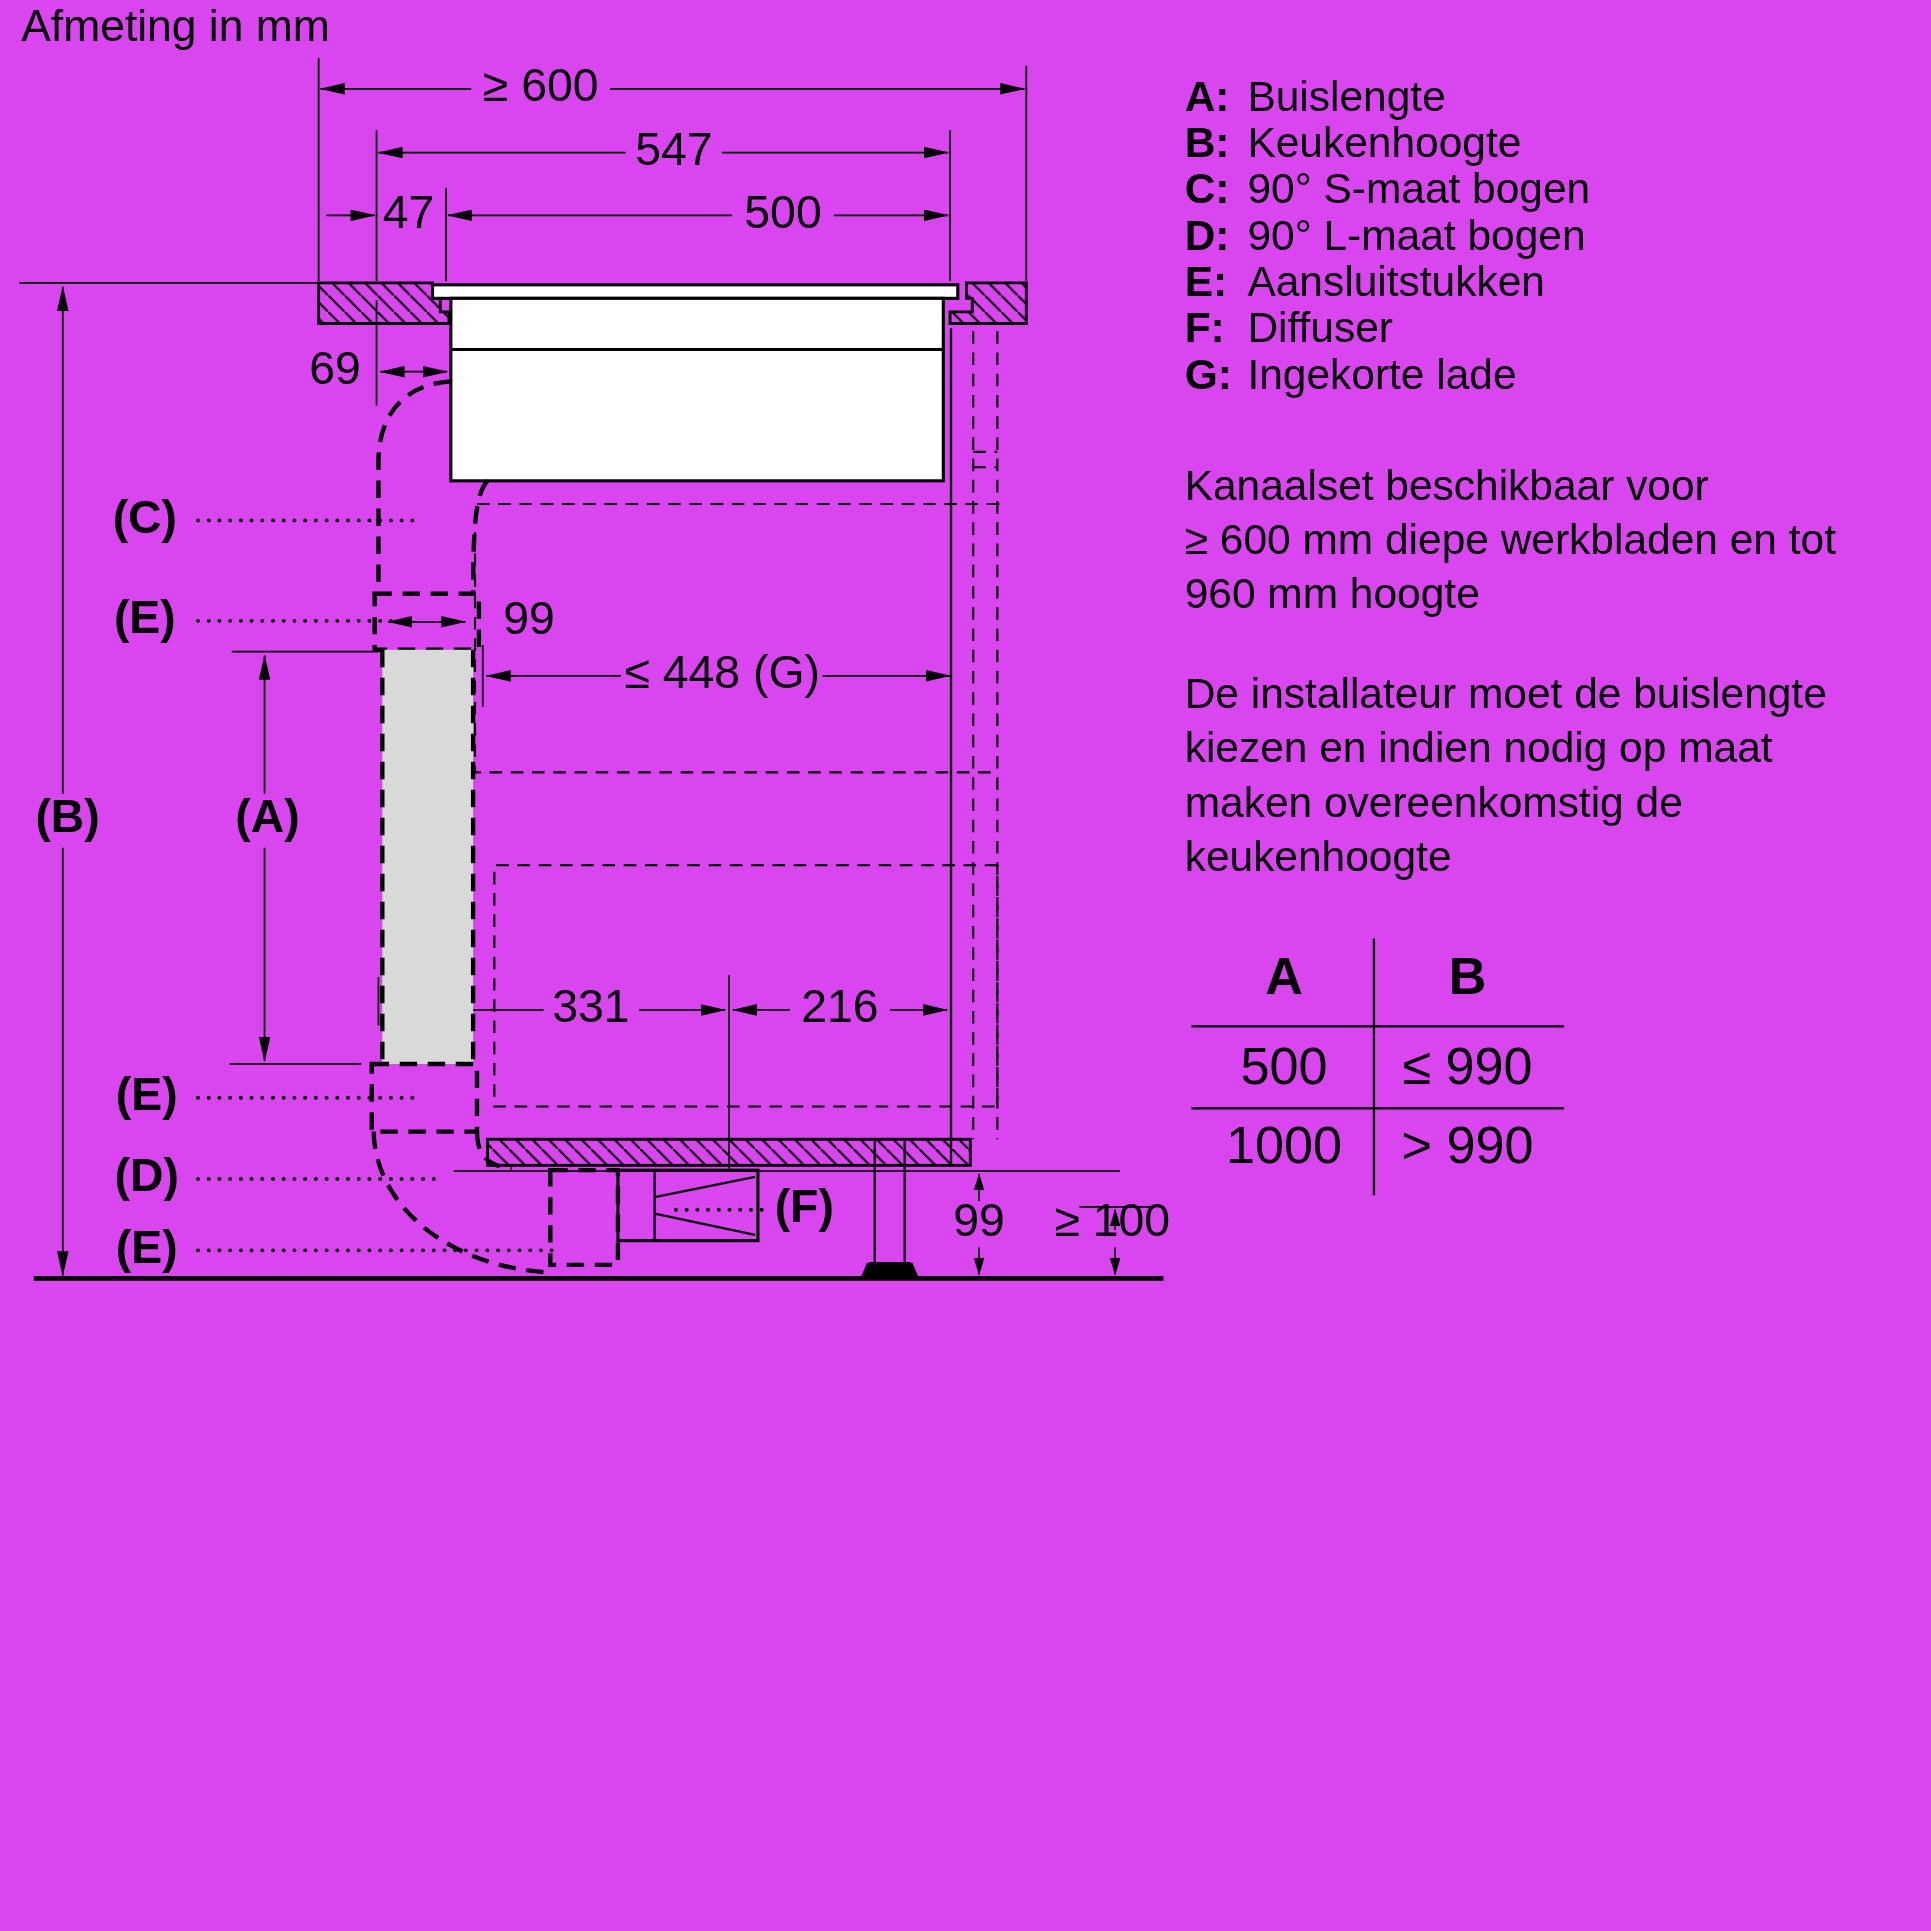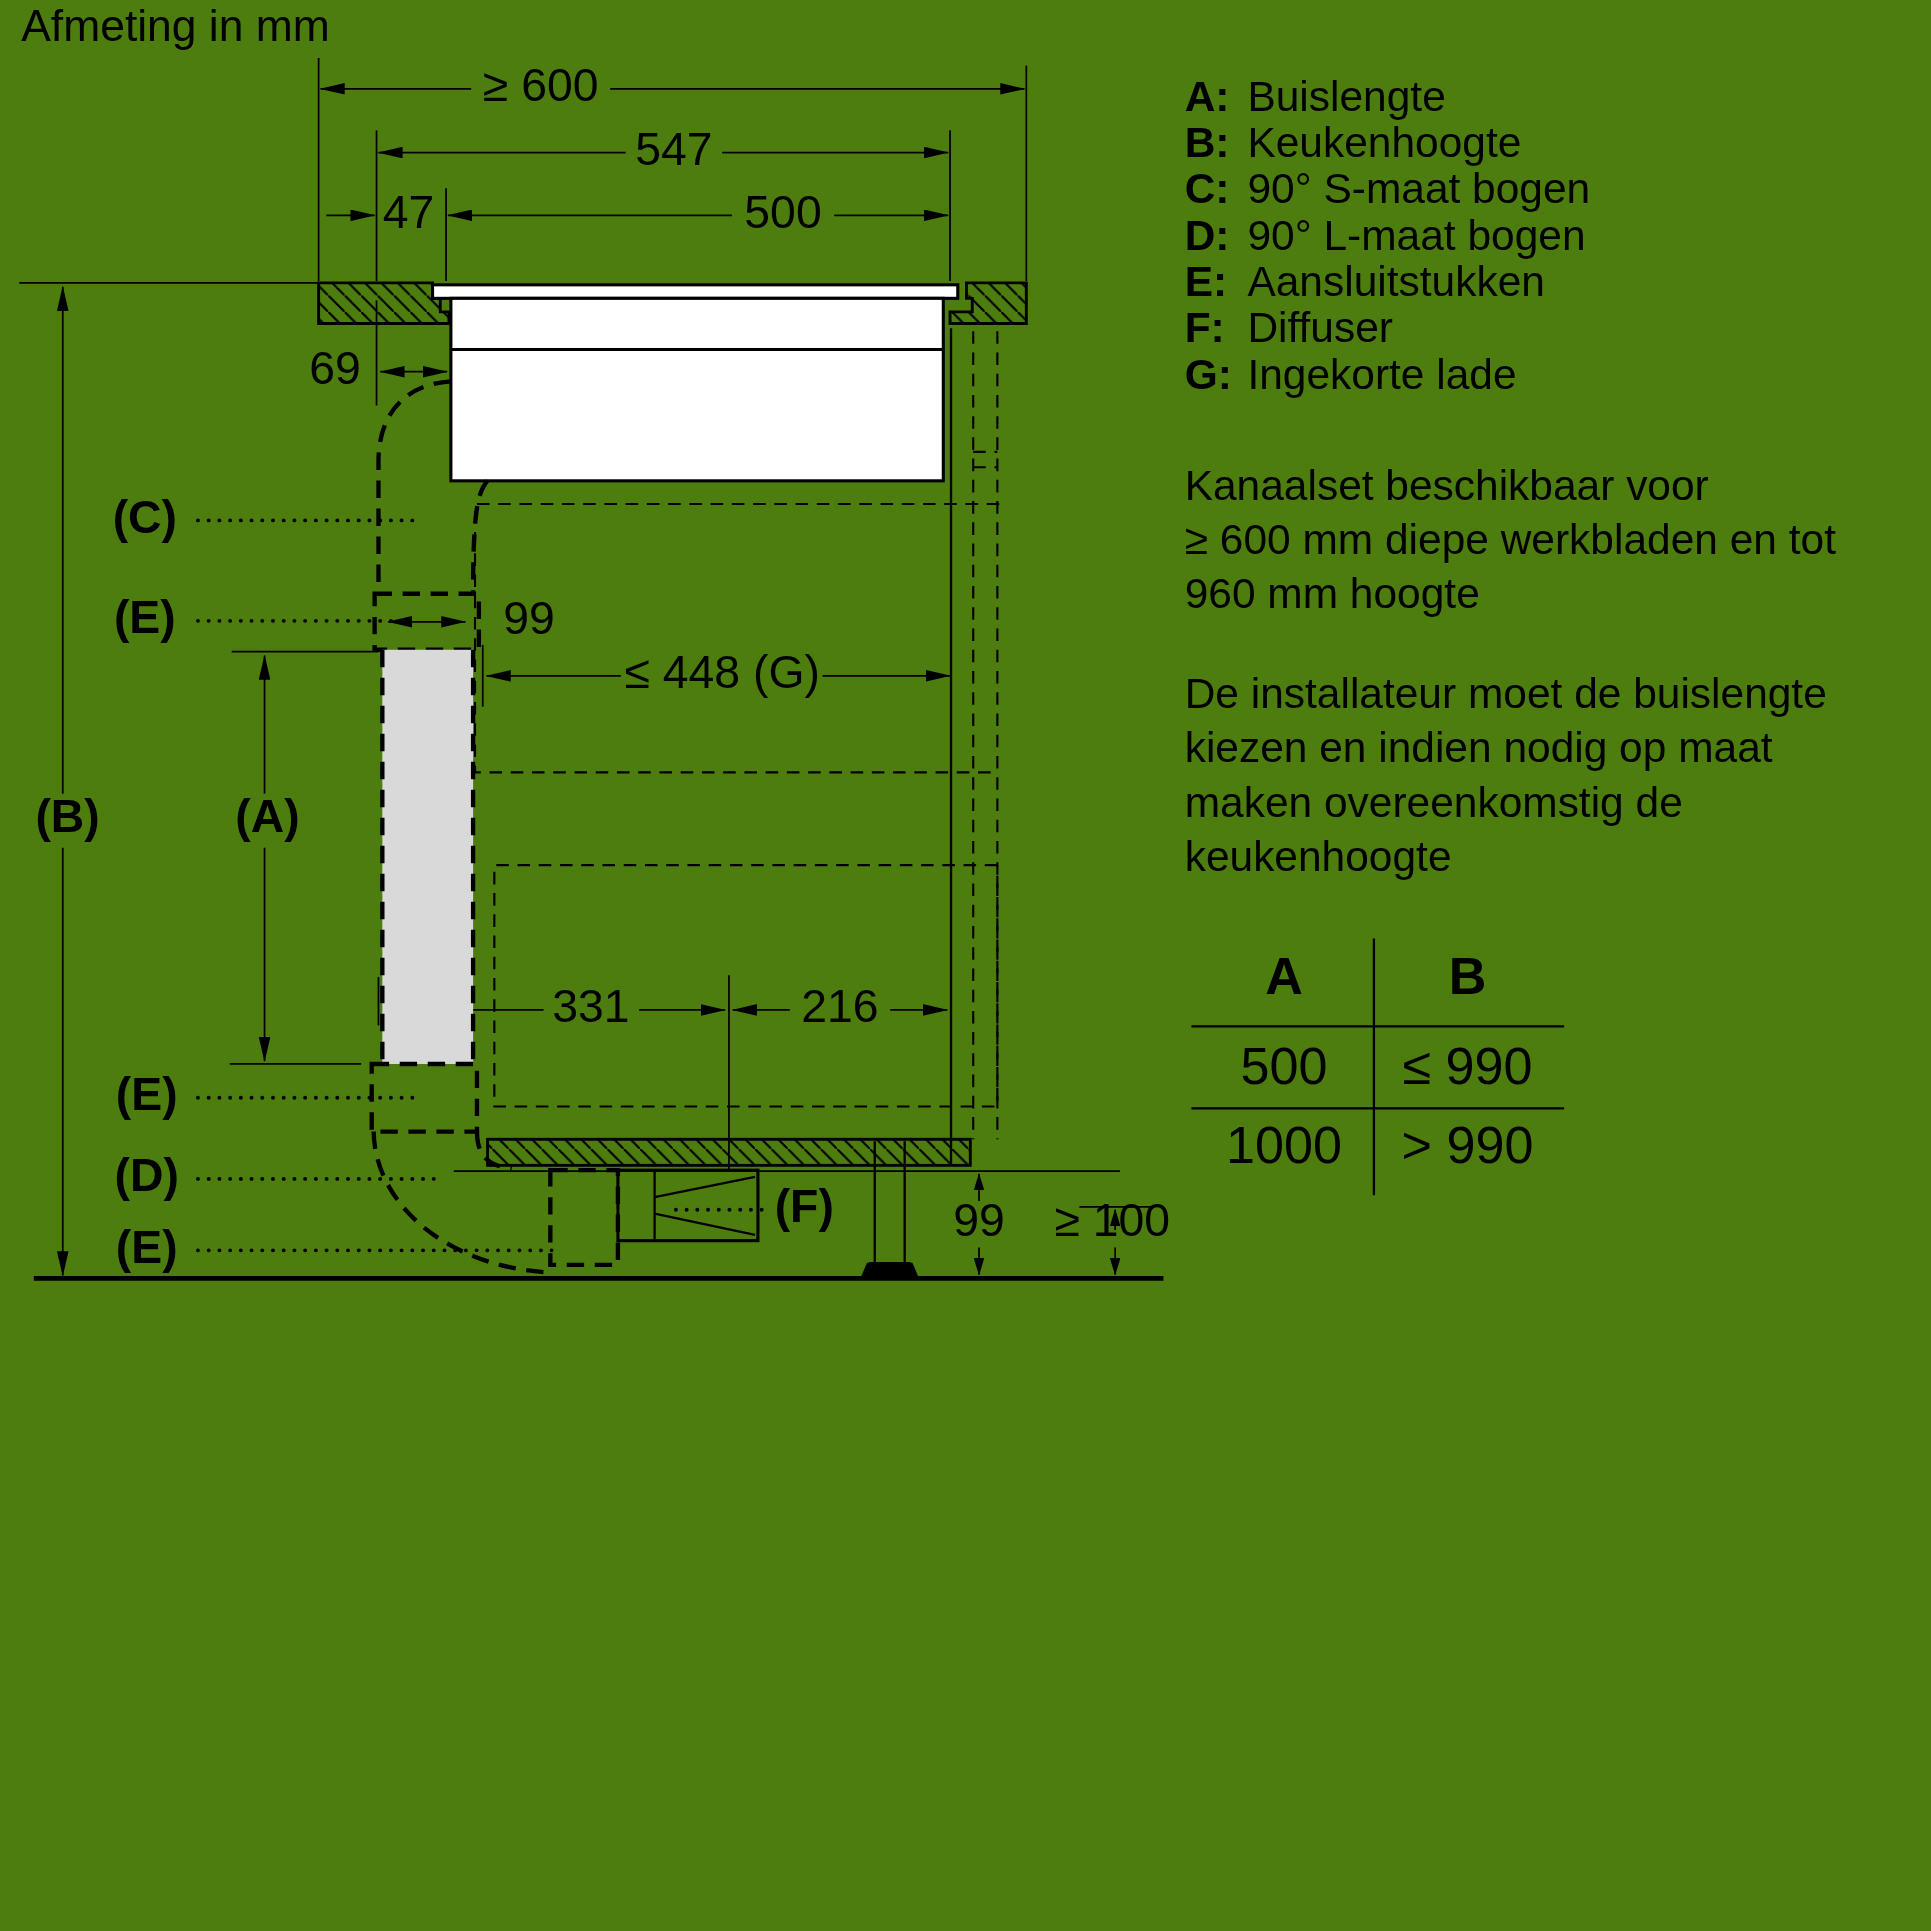--- a/index.html
+++ b/index.html
@@ -1,16 +1,16 @@
 <!DOCTYPE html>
 <html><head>
 <meta charset="utf-8">
 <style>
   html,body{margin:0;padding:0;background:#fff;}
-  .page{width:1931px;height:1931px;position:relative;background:#4d7c0f;overflow:hidden;}
+  .page{width:1931px;height:1931px;position:relative;background:#d946ef;overflow:hidden;}
   svg{display:block;}
   text{font-family:"Liberation Sans", sans-serif;fill:#000;}
   .t-title{font-size:46px;}
   .t-dim{font-size:48px;}
   .t-callout{font-size:48px;font-weight:bold;}
   .t-legkey{font-size:44px;font-weight:bold;}
   .t-leg{font-size:44px;}
   .t-note{font-size:44px;}
   .t-tabhead{font-size:54px;font-weight:bold;}
   .t-tab{font-size:54px;}

